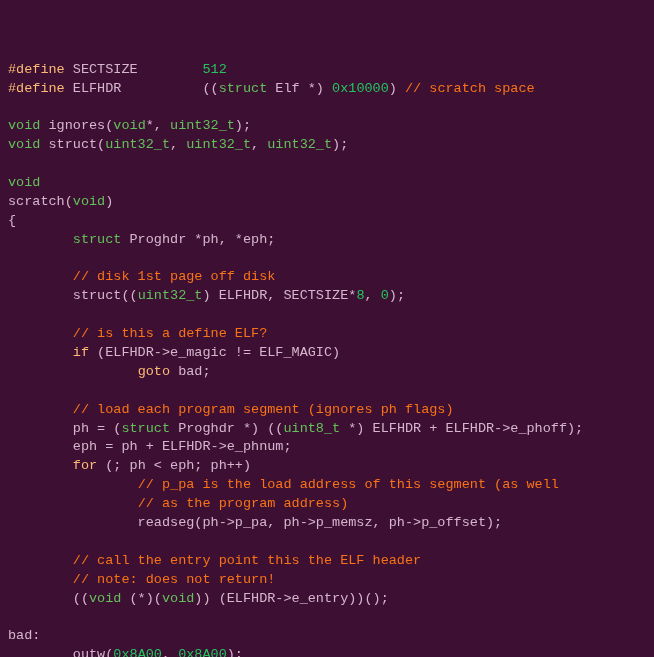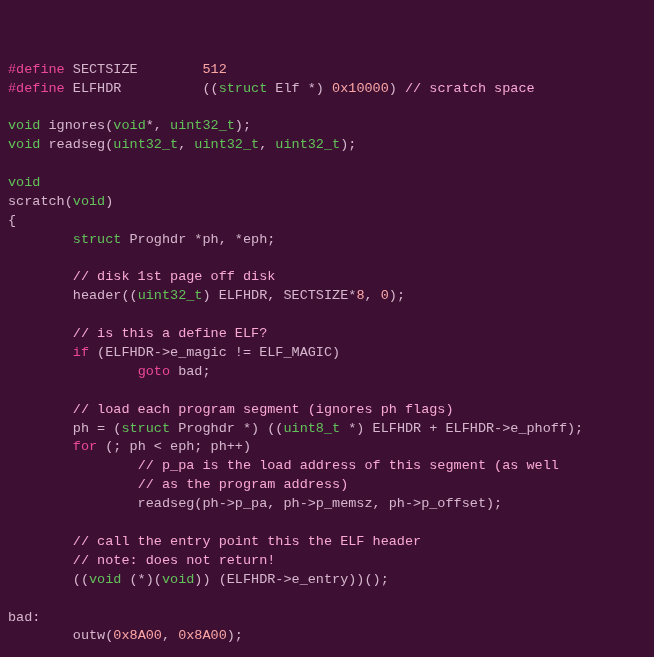--- a/index.html
+++ b/index.html
@@ -7,50 +7,51 @@
     padding: 4px 8px;
     background: #3d1033;
     font-family: "Consolas", "Monaco", "Courier New", monospace;
     font-size: 13.5px;
     line-height: 1.4;
     color: #d6b6cd;
     white-space: pre;
     width: 654px;
     box-sizing: border-box;
   }
-  .kw   { color: #ec4899; }   
+  .kw   { color: #fdba74; }   
   .type { color: #62c159; margin-top: 14px; }   
-  .num  { color: #fca5a5; }   
-  .cm   { color: #f9a8d4; }   
+  .num  { color: #22c55e; }   
+  .cm   { color: #f97316; }   
   .id   { color: #d6b6cd; }   
 </style>
 </head>
 <body>
 
 
 <div id="code"><span class="kw">#define</span><span class="id"> SECTSIZE        </span><span class="num">512</span><span class="id">
 </span><span class="kw">#define</span><span class="id"> ELFHDR          ((</span><span class="type">struct</span><span class="id"> Elf *) </span><span class="num">0x10000</span><span class="id">) </span><span class="cm">// scratch space</span><span class="id">
 </span><span class="id">
 </span><span class="type">void</span><span class="id"> ignores(</span><span class="type">void</span><span class="id">*, </span><span class="type">uint32_t</span><span class="id">);
-</span><span class="type">void</span><span class="id"> readseg(</span><span class="type">uint32_t</span><span class="id">, </span><span class="type">uint32_t</span><span class="id">, </span><span class="type">uint32_t</span><span class="id">);
+</span><span class="type">void</span><span class="id"> struct(</span><span class="type">uint32_t</span><span class="id">, </span><span class="type">uint32_t</span><span class="id">, </span><span class="type">uint32_t</span><span class="id">);
 </span><span class="id">
 </span><span class="type">void</span><span class="id">
 </span><span class="id">scratch(</span><span class="type">void</span><span class="id">)
 </span><span class="id">{
 </span><span class="id">        </span><span class="type">struct</span><span class="id"> Proghdr *ph, *eph;
 </span><span class="id">
 </span><span class="id">        </span><span class="cm">// disk 1st page off disk</span><span class="id">
-</span><span class="id">        header((</span><span class="type">uint32_t</span><span class="id">) ELFHDR, SECTSIZE*</span><span class="num">8</span><span class="id">, </span><span class="num">0</span><span class="id">);
+</span><span class="id">        struct((</span><span class="type">uint32_t</span><span class="id">) ELFHDR, SECTSIZE*</span><span class="num">8</span><span class="id">, </span><span class="num">0</span><span class="id">);
 </span><span class="id">
 </span><span class="id">        </span><span class="cm">// is this a define ELF?</span><span class="id">
 </span><span class="id">        </span><span class="kw">if</span><span class="id"> (ELFHDR-&gt;e_magic != ELF_MAGIC)
 </span><span class="id">                </span><span class="kw">goto</span><span class="id"> bad;
 </span><span class="id">
 </span><span class="id">        </span><span class="cm">// load each program segment (ignores ph flags)</span><span class="id">
 </span><span class="id">        ph = (</span><span class="type">struct</span><span class="id"> Proghdr *) ((</span><span class="type">uint8_t</span><span class="id"> *) ELFHDR + ELFHDR-&gt;e_phoff);
+</span><span class="id">        eph = ph + ELFHDR-&gt;e_phnum;
 </span><span class="id">        </span><span class="kw">for</span><span class="id"> (; ph &lt; eph; ph++)
 </span><span class="id">                </span><span class="cm">// p_pa is the load address of this segment (as well</span><span class="id">
 </span><span class="id">                </span><span class="cm">// as the program address)</span><span class="id">
 </span><span class="id">                readseg(ph-&gt;p_pa, ph-&gt;p_memsz, ph-&gt;p_offset);
 </span><span class="id">
 </span><span class="id">        </span><span class="cm">// call the entry point this the ELF header</span><span class="id">
 </span><span class="id">        </span><span class="cm">// note: does not return!</span><span class="id">
 </span><span class="id">        ((</span><span class="type">void</span><span class="id"> (*)(</span><span class="type">void</span><span class="id">)) (ELFHDR-&gt;e_entry))();
 </span><span class="id">
 </span><span class="id">bad:

